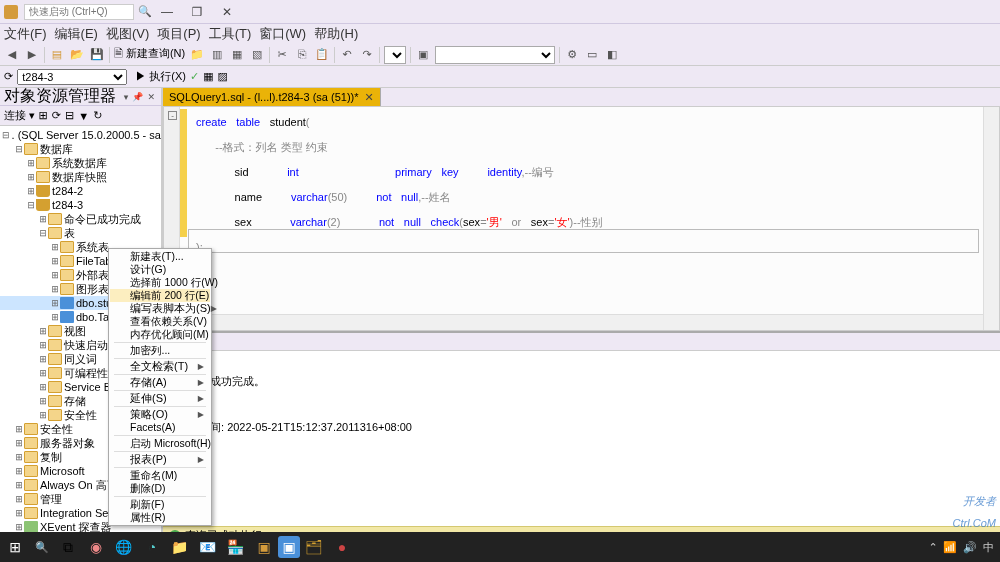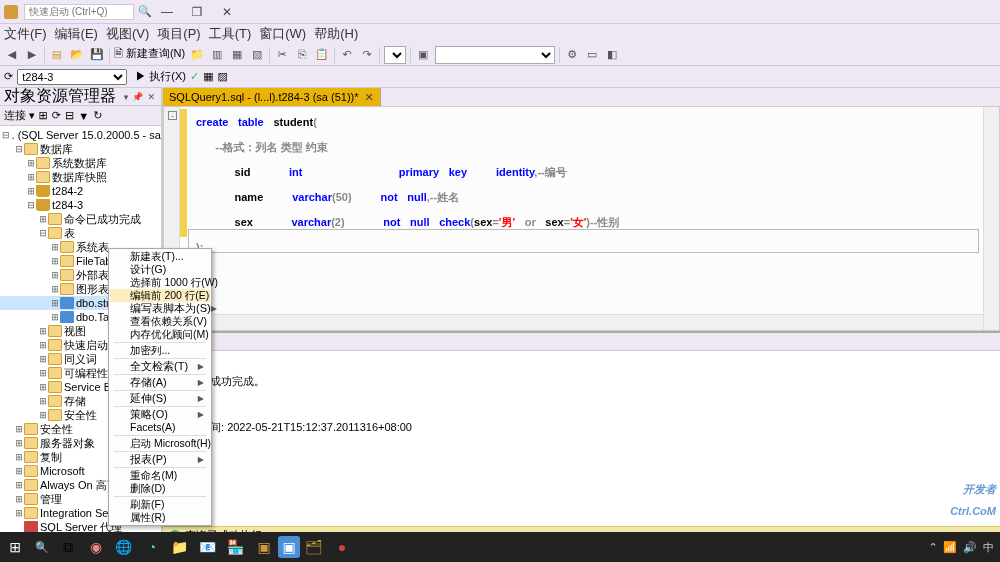--- a/index.html
+++ b/index.html
@@ -32,21 +32,21 @@
 .tree-item .ticon.green { background: #8cc474; }
 .tree-item.sel { background: #cce5ff; }
 .right { flex: 1; display: flex; flex-direction: column; }
 .doctabs { height: 18px; background: #eee8f4; display: flex; align-items: flex-end; }
 .doctab { height: 18px; background: #eab308; padding: 0 6px; display: flex; align-items: center; font-size: 11px; border-right: 1px solid #aaa; }
 .doctab .close { margin-left: 6px; color: #444; cursor: pointer; font-size: 11px; }
 .editor { flex: 1; background: #fcfcfc; position: relative; border: 1px solid #ccc; }
 .editor .gutter { position: absolute; left: 0; top: 0; width: 16px; height: 100%; background: #f0f0f0; border-right: 1px solid #ddd; }
 .editor .ymark { position: absolute; left: 16px; top: 2px; width: 7px; height: 128px; background: #f5d04a; }
 .editor .collapse { position: absolute; left: 4px; top: 4px; width: 9px; height: 9px; border: 1px solid #888; font-size: 8px; line-height: 7px; text-align: center; color: #555; }
-.editor pre { font-family: Consolas, monospace; font-size: 16px; line-height: 24px; padding: 2px 0 0 32px; white-space: pre; font-weight: bold; }
+.editor pre { font-family: Consolas, monospace; font-size: 16px; line-height: 24px; padding: 2px 0 0 32px; white-space: pre; }
 .kw { color: #0000ff; }
 .cm { color: #888; }
 .ct { color: #0000ff; }
 .str { color: #ff0000; }
 .op { color: #888; }
 .num { color: #888; }
 .editor .cursor-line { position: absolute; left: 24px; right: 20px; top: 122px; height: 24px; border: 1px solid #bbb; pointer-events: none; }
 .editor .scrollv { position: absolute; right: 0; top: 0; width: 16px; height: 100%; background: #f0f0f0; border-left: 1px solid #ddd; }
 .editor .scrollh { position: absolute; left: 0; bottom: 0; right: 16px; height: 16px; background: #f0f0f0; border-top: 1px solid #ddd; }
 .results { height: 195px; background: #fff; border-top: 2px solid #aaa; }
@@ -59,21 +59,21 @@
 .taskbar .start { width: 30px; height: 30px; display: flex; align-items: center; justify-content: center; color: #fff; font-size: 14px; }
 .taskbar .search { width: 24px; height: 30px; display: flex; align-items: center; justify-content: center; color: #fff; }
 .taskbar .tbicon { width: 28px; height: 28px; display: flex; align-items: center; justify-content: center; font-size: 14px; }
 .taskbar .tray { margin-left: auto; color: #ccc; font-size: 10px; padding: 0 6px; display: flex; gap: 6px; align-items: center; }
 .livebar { position: absolute; left: 0; top: 533px; height: 12px; background: #2070d0; color: #fff; font-size: 10px; padding: 0 8px; width: 100%; line-height: 12px; }
 .ctxmenu { position: absolute; left: 108px; top: 248px; width: 104px; background: #fdfdfd; border: 1px solid #aaa; box-shadow: 2px 2px 4px rgba(0,0,0,0.3); z-index: 100; padding: 1px; }
 .ctxmenu .mi { height: 13px; line-height: 13px; padding: 0 6px 0 20px; font-size: 10.5px; white-space: nowrap; display: flex; align-items: center; }
 .ctxmenu .mi.hov { background: #fceec0; }
 .ctxmenu .mi .arr { margin-left: auto; font-size: 8px; color: #555; }
 .ctxmenu .msep { height: 1px; background: #ddd; margin: 1px 4px; }
-.watermark { position: absolute; right: 4px; bottom: 40px; font-size: 28px; font-weight: bold; color: rgba(46,117,197,0.72); font-style: italic; pointer-events: none; z-index: 200; line-height: 22px; text-align: right; }
+.watermark { position: absolute; right: 4px; bottom: 28px; font-size: 28px; font-weight: normal; color: rgba(46,117,197,0.72); font-style: italic; pointer-events: none; z-index: 200; line-height: 22px; text-align: right; }
 </style>
 </head>
 <body>
 
 <div class="titlebar">
   <span class="icon"></span>
   <input class="qsearch" placeholder="快速启动 (Ctrl+Q)" style="">
   <span style="width:14px;text-align:center;color:#555">🔍</span>
   <span class="winbtn">—</span>
   <span class="winbtn">❐</span>
@@ -281,25 +281,20 @@
         </div>
       <div class="tree-item" style="padding-left:14px">
           <span class="exp">⊞</span>
           <span class="ticon folder"></span>
           <span>管理</span>
         </div>
       <div class="tree-item" style="padding-left:14px">
           <span class="exp">⊞</span>
           <span class="ticon folder"></span>
           <span>Integration Serv</span>
-        </div>
-      <div class="tree-item" style="padding-left:14px">
-          <span class="exp"> </span>
-          <span class="ticon" style="background:#c44"></span>
-          <span>SQL Server 代理</span>
         </div>
       <div class="tree-item" style="padding-left:14px">
           <span class="exp">⊞</span>
           <span class="ticon green"></span>
           <span>XEvent 探查器</span>
         </div>
     </div>
   </div>
 
   <div class="right">

